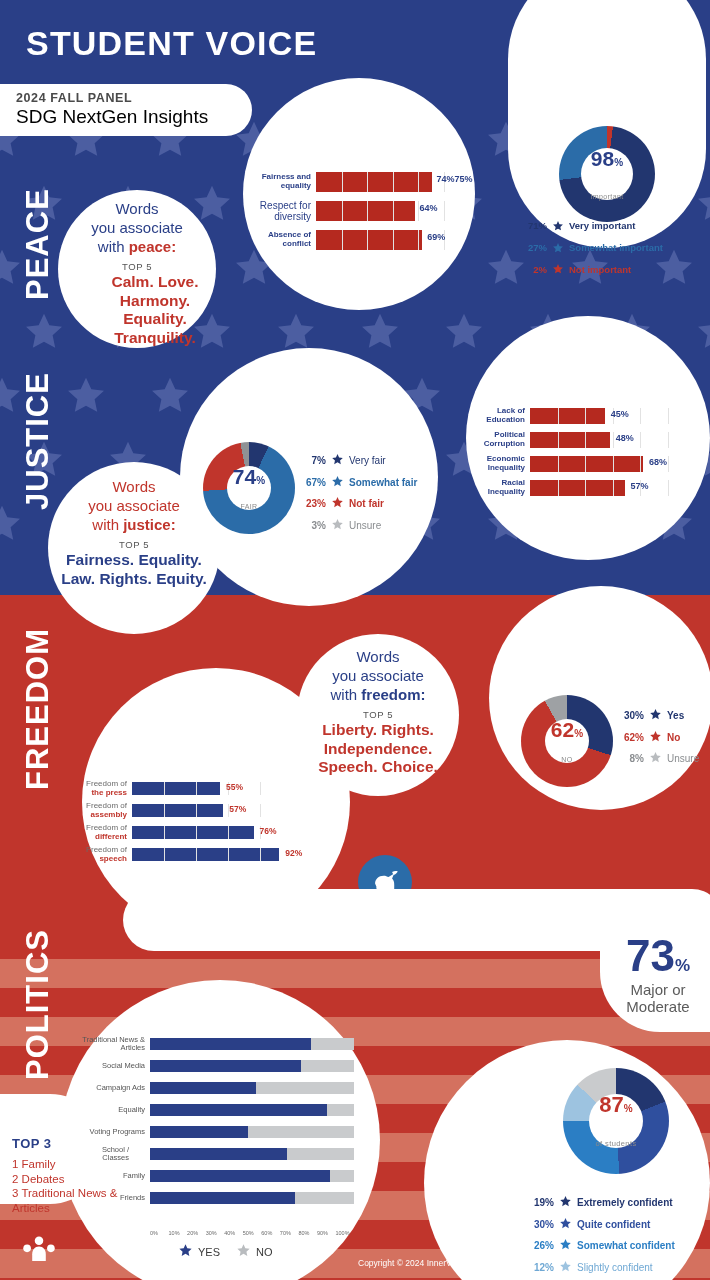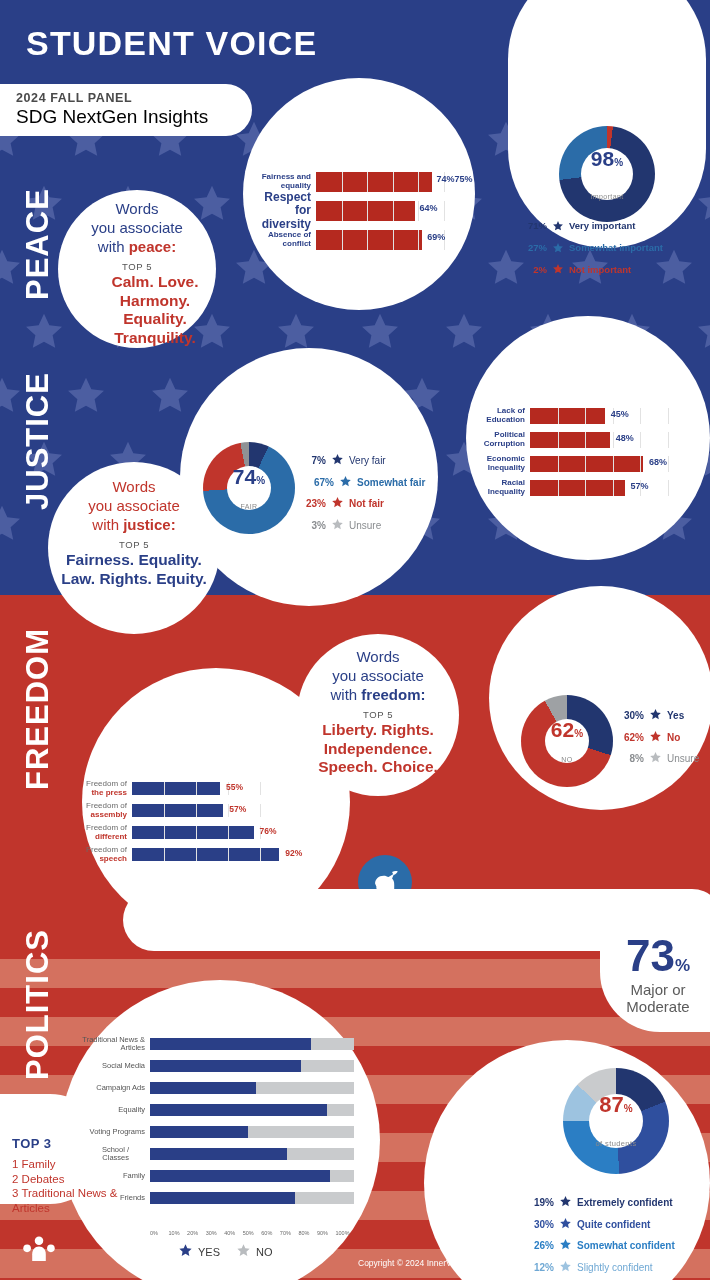--- a/index.html
+++ b/index.html
@@ -350,21 +350,21 @@
         <div class="gridline" style="left:16.6%"></div>
           <div class="gridline" style="left:33.2%"></div>
         <div class="gridline" style="left:49.8%"></div>
           <div class="gridline" style="left:66.4%"></div>
         <div class="gridline" style="left:83%"></div>
         <div class="bc-bar" style="width:75%; background:#b5291f;"></div>
         <div class="bc-val" style="position:absolute; left:75%; top:2px; font-size:9px; color:#2a3f87;">74%75%</div>
       </div>
     </div>
     <div class="bc-row" style="height:20px; margin-bottom:9px;">
-      <div class="bc-label" style="width:58px; font-size:12px; font-weight:bold; color:#2a3f87; padding-right:5px;">Respect for diversity</div>
+      <div class="bc-label" style="width:58px; font-size:10px; font-weight:normal; color:#2a3f87; padding-right:5px;">Respect for diversity</div>
       <div class="bc-track">
         <div class="gridline" style="left:16.6%"></div>
           <div class="gridline" style="left:33.2%"></div>
         <div class="gridline" style="left:49.8%"></div>
           <div class="gridline" style="left:66.4%"></div>
         <div class="gridline" style="left:83%"></div>
         <div class="bc-bar" style="width:64%; background:#b5291f;"></div>
         <div class="bc-val" style="position:absolute; left:64%; top:2px; font-size:9px; color:#2a3f87; margin-left:5px;">64%</div>
       </div>
     </div>
@@ -450,21 +450,21 @@
 
   <div class="legend" style="left:300px; top:450px;">
     <div class="lg-row">
       <span class="lg-pct" style="width:26px; font-size:10px; color:#22366f;">7%</span>
       <span class="lg-star"><svg width="13" height="13" viewBox="0 0 24 24">
             <path fill="#22366f" d="M12 2l2.9 6.3 6.9.8-5.1 4.7 1.4 6.8L12 17.3 5.9 20.6l1.4-6.8L2.2 9.1l6.9-.8z"></path>
           </svg></span>
       <span class="lg-label" style="font-size:10px; font-weight:normal; color:#22366f;">Very fair</span>
     </div>
     <div class="lg-row">
-      <span class="lg-pct" style="width:26px; font-size:10px; color:#2b6ca8;margin-left:8px;">67%</span>
+      <span class="lg-pct" style="width:26px; font-size:10px; color:#2b6ca8;">67%</span>
       <span class="lg-star"><svg width="13" height="13" viewBox="0 0 24 24">
             <path fill="#2b6ca8" d="M12 2l2.9 6.3 6.9.8-5.1 4.7 1.4 6.8L12 17.3 5.9 20.6l1.4-6.8L2.2 9.1l6.9-.8z"></path>
           </svg></span>
       <span class="lg-label" style="font-size:10px; font-weight:bold; color:#2b6ca8;">Somewhat fair</span>
     </div>
     <div class="lg-row">
       <span class="lg-pct" style="width:26px; font-size:10px; color:#c0352c;">23%</span>
       <span class="lg-star"><svg width="13" height="13" viewBox="0 0 24 24">
             <path fill="#c0352c" d="M12 2l2.9 6.3 6.9.8-5.1 4.7 1.4 6.8L12 17.3 5.9 20.6l1.4-6.8L2.2 9.1l6.9-.8z"></path>
           </svg></span>

